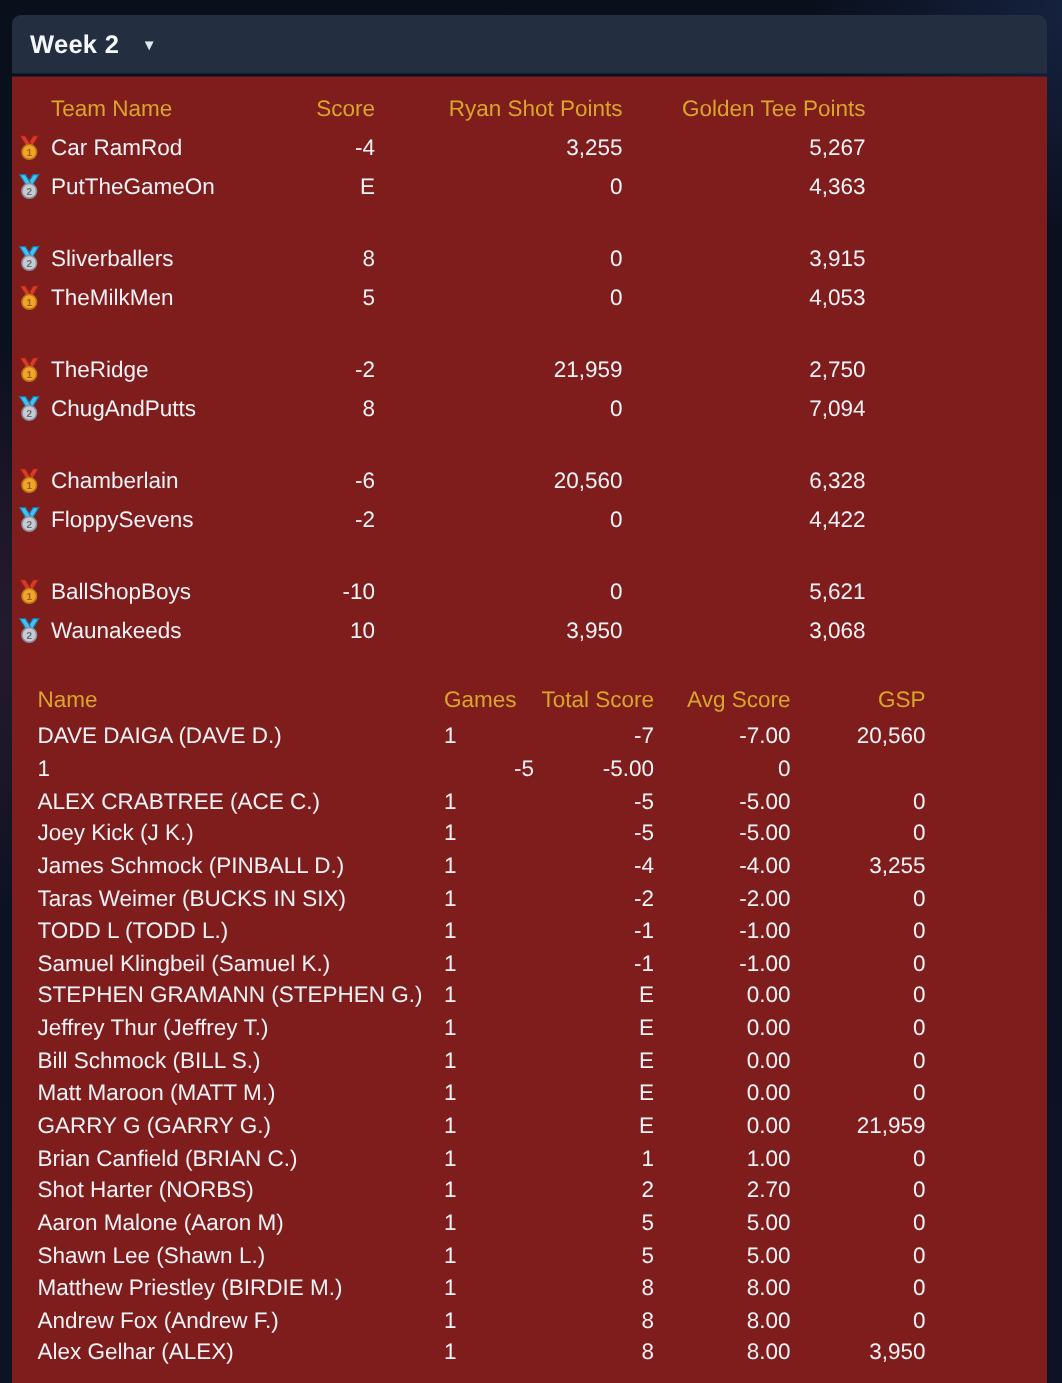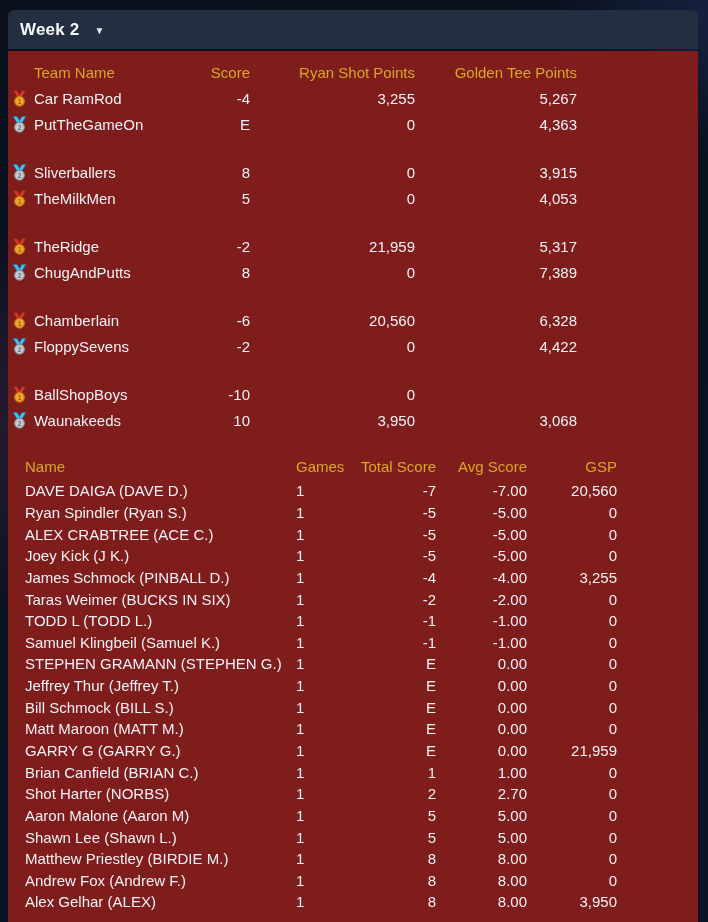--- a/index.html
+++ b/index.html
@@ -119,35 +119,35 @@
                 <svg width="17" height="17" viewBox="0 0 16 16" aria-hidden="true">
     <polygon points="10.4,0.4 14,0.4 10.1,6.8 6.4,6.8" fill="#D63A2A" stroke="#8F1F12" stroke-width="0.7"></polygon>
     <polygon points="2,0.4 5.6,0.4 9.6,6.8 5.9,6.8" fill="#D63A2A" stroke="#8F1F12" stroke-width="0.7"></polygon>
     <circle cx="8" cy="10.6" r="4.6" fill="#F2A32B" stroke="#BA7A12" stroke-width="1"></circle>
     <text x="8" y="12.9" text-anchor="middle" font-size="6.3" font-weight="bold" font-family="Liberation Sans, sans-serif" fill="#9C6510">1</text>
   </svg>
               </span>
               <span class="name">TheRidge</span>
               <span class="num">-2</span>
               <span class="num">21,959</span>
-              <span class="num">5,317</span>
+              <span class="num">2,750</span>
             </div>
             <div class="t-row">
               <span class="medal-cell">
                 <svg width="17" height="17" viewBox="0 0 16 16" aria-hidden="true">
     <polygon points="10.4,0.4 14,0.4 10.1,6.8 6.4,6.8" fill="#45C1F0" stroke="#1878AD" stroke-width="0.7"></polygon>
     <polygon points="2,0.4 5.6,0.4 9.6,6.8 5.9,6.8" fill="#45C1F0" stroke="#1878AD" stroke-width="0.7"></polygon>
     <circle cx="8" cy="10.6" r="4.6" fill="#C6CBD3" stroke="#8B909B" stroke-width="1"></circle>
     <text x="8" y="12.9" text-anchor="middle" font-size="6.3" font-weight="bold" font-family="Liberation Sans, sans-serif" fill="#686D78">2</text>
   </svg>
               </span>
               <span class="name">ChugAndPutts</span>
               <span class="num">8</span>
               <span class="num">0</span>
-              <span class="num">7,389</span>
+              <span class="num">7,094</span>
             </div>
           </div>
           <div class="matchup">
             <div class="t-row">
               <span class="medal-cell">
                 <svg width="17" height="17" viewBox="0 0 16 16" aria-hidden="true">
     <polygon points="10.4,0.4 14,0.4 10.1,6.8 6.4,6.8" fill="#D63A2A" stroke="#8F1F12" stroke-width="0.7"></polygon>
     <polygon points="2,0.4 5.6,0.4 9.6,6.8 5.9,6.8" fill="#D63A2A" stroke="#8F1F12" stroke-width="0.7"></polygon>
     <circle cx="8" cy="10.6" r="4.6" fill="#F2A32B" stroke="#BA7A12" stroke-width="1"></circle>
     <text x="8" y="12.9" text-anchor="middle" font-size="6.3" font-weight="bold" font-family="Liberation Sans, sans-serif" fill="#9C6510">1</text>
@@ -179,20 +179,21 @@
                 <svg width="17" height="17" viewBox="0 0 16 16" aria-hidden="true">
     <polygon points="10.4,0.4 14,0.4 10.1,6.8 6.4,6.8" fill="#D63A2A" stroke="#8F1F12" stroke-width="0.7"></polygon>
     <polygon points="2,0.4 5.6,0.4 9.6,6.8 5.9,6.8" fill="#D63A2A" stroke="#8F1F12" stroke-width="0.7"></polygon>
     <circle cx="8" cy="10.6" r="4.6" fill="#F2A32B" stroke="#BA7A12" stroke-width="1"></circle>
     <text x="8" y="12.9" text-anchor="middle" font-size="6.3" font-weight="bold" font-family="Liberation Sans, sans-serif" fill="#9C6510">1</text>
   </svg>
               </span>
               <span class="name">BallShopBoys</span>
               <span class="num">-10</span>
               <span class="num">0</span>
+              <span class="num">5,621</span>
             </div>
             <div class="t-row">
               <span class="medal-cell">
                 <svg width="17" height="17" viewBox="0 0 16 16" aria-hidden="true">
     <polygon points="10.4,0.4 14,0.4 10.1,6.8 6.4,6.8" fill="#45C1F0" stroke="#1878AD" stroke-width="0.7"></polygon>
     <polygon points="2,0.4 5.6,0.4 9.6,6.8 5.9,6.8" fill="#45C1F0" stroke="#1878AD" stroke-width="0.7"></polygon>
     <circle cx="8" cy="10.6" r="4.6" fill="#C6CBD3" stroke="#8B909B" stroke-width="1"></circle>
     <text x="8" y="12.9" text-anchor="middle" font-size="6.3" font-weight="bold" font-family="Liberation Sans, sans-serif" fill="#686D78">2</text>
   </svg>
               </span>
@@ -215,21 +216,20 @@
       </div>
       <div id="player-body">
           <div class="p-row">
             <span class="name">DAVE DAIGA (DAVE D.)</span>
             <span class="games">1</span>
             <span class="num">-7</span>
             <span class="num">-7.00</span>
             <span class="num">20,560</span>
           </div>
           <div class="p-row">
-            <span class="name">Ryan Spindler (Ryan S.)</span>
             <span class="games">1</span>
             <span class="num">-5</span>
             <span class="num">-5.00</span>
             <span class="num">0</span>
           </div>
           <div class="p-row">
             <span class="name">ALEX CRABTREE (ACE C.)</span>
             <span class="games">1</span>
             <span class="num">-5</span>
             <span class="num">-5.00</span>

